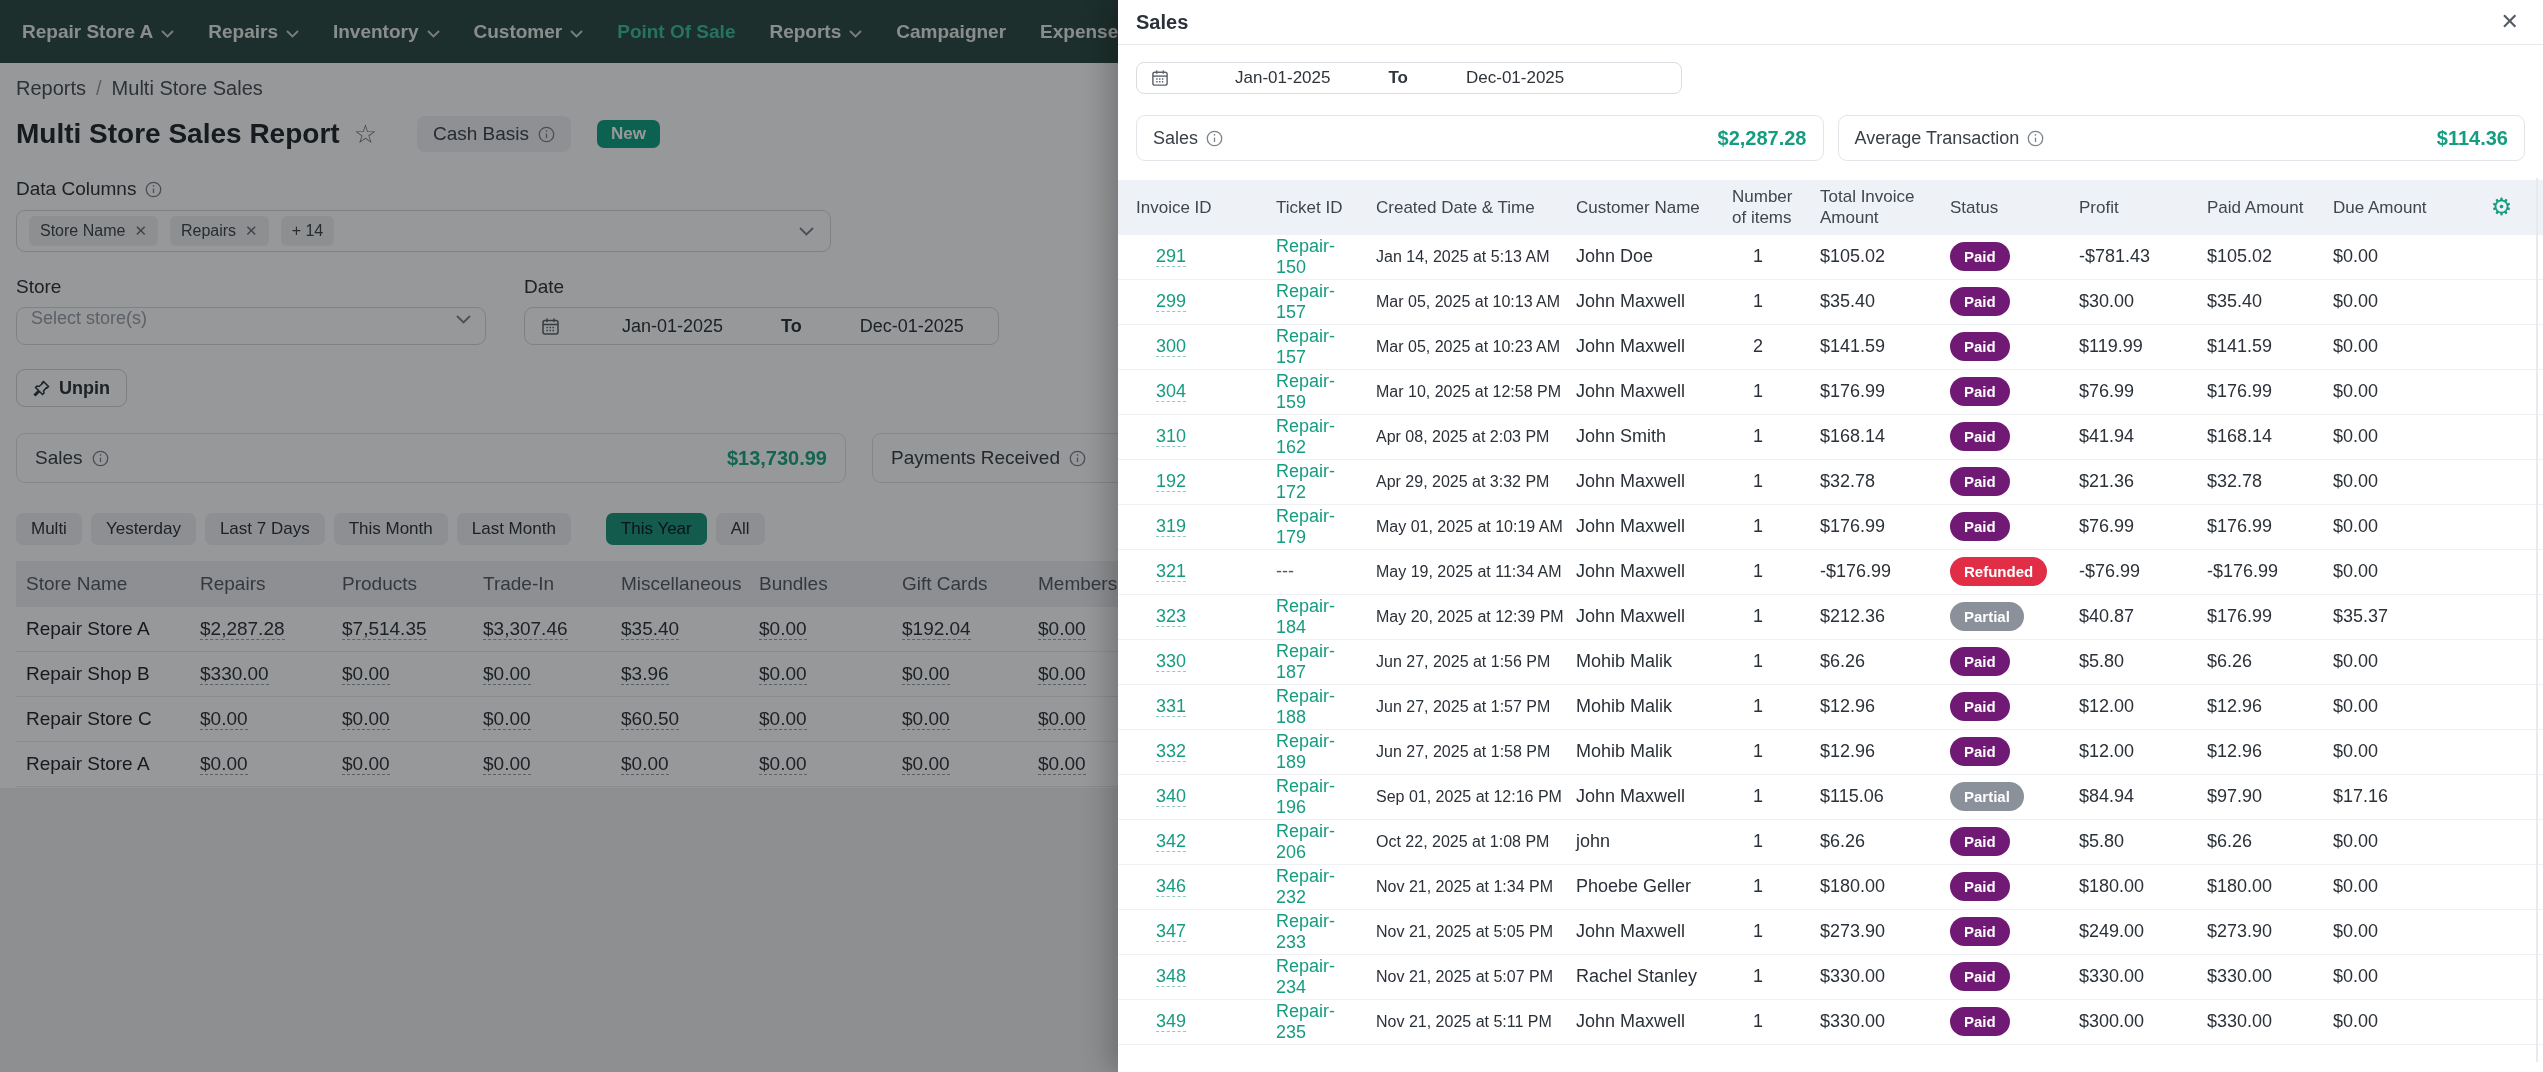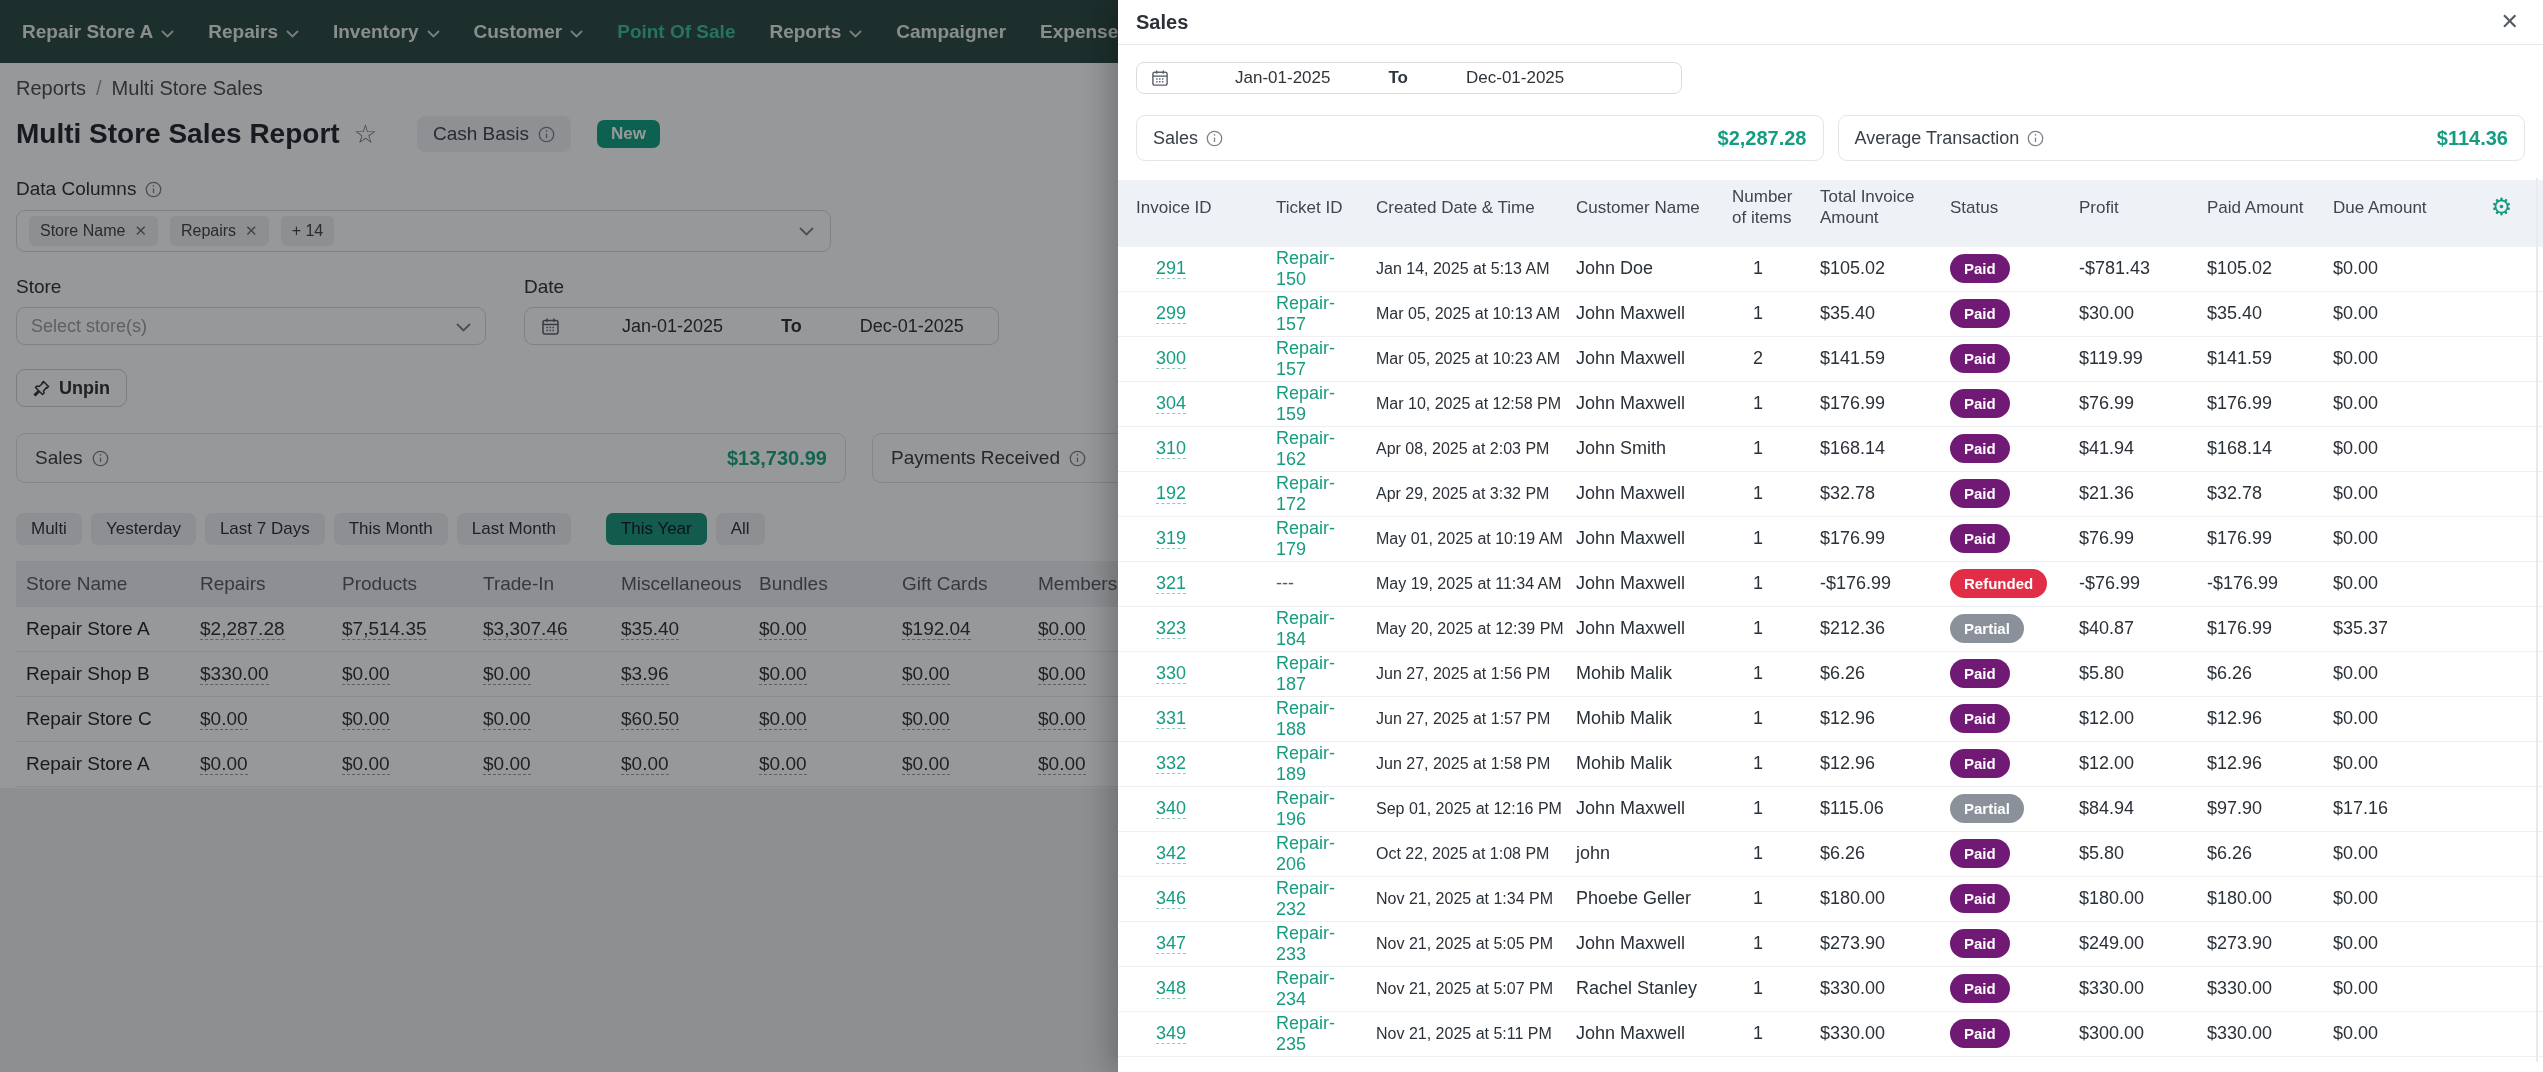--- a/index.html
+++ b/index.html
@@ -30,21 +30,21 @@
 
   .label-row { margin-top:26px; display:flex; align-items:center; gap:9px; font-size:19px; color:#2e343a; }
   .columns-select { margin-top:10px; width:815px; min-height:40px; border:1px solid #d5d8dd; border-radius:9px; display:flex; align-items:center; gap:12px; padding:5px 12px; cursor:pointer; position:relative; }
   .tag { background:#eef0f2; border-radius:6px; height:30px; display:flex; align-items:center; gap:9px; padding:0 11px; font-size:16px; color:#3f454c; }
   .tag .tag-x { color:#6a7077; cursor:pointer; font-size:15px; }
   .tag.more { background:#eef0f2; }
   .columns-select .chev { position:absolute; right:16px; color:#7b828a; }
 
   .store-date-row { margin-top:24px; display:flex; gap:38px; }
   .field label { font-size:19px; color:#2e343a; display:block; }
-  .select-box { margin-top:9px; width:470px; height:38px; border:1px solid #d5d8dd; border-radius:9px; display:flex; align-items:center; justify-content:space-between; padding:0 14px; font-size:18px; color:#9aa1a9; cursor:pointer; }
+  .select-box { margin-top:9px; width:470px; height:38px; border:1px solid #d5d8dd; border-radius:9px; display:flex; justify-content:space-between; padding:0 14px; font-size:18px; color:#9aa1a9; cursor:pointer; }
   .select-box .chev { color:#7b828a; }
   .date-box { margin-top:9px; width:475px; height:38px; border:1px solid #d5d8dd; border-radius:9px; display:flex; align-items:center; padding:0 16px; font-size:18px; color:#2e343a; cursor:pointer; }
   .date-box .cal { color:#5b6168; display:flex; }
   .date-box .dt-from { margin-left:62px; }
   .date-box .dt-to-label { margin-left:58px; font-weight:600; }
   .date-box .dt-to { margin-left:58px; }
 
   .unpin-btn { margin-top:24px; height:38px; border:1px solid #cfd3d8; background:transparent; border-radius:9px; display:inline-flex; align-items:center; gap:9px; padding:0 16px; font-size:18px; font-weight:600; color:#2e343a; cursor:pointer; }
 
   .cards-row { margin-top:26px; display:flex; gap:26px; }
@@ -84,21 +84,21 @@
   .p-date-box .dt-to { margin-left:58px; }
 
   .p-stats { margin-top:21px; display:flex; gap:14px; }
   .pstat { flex:1; border:1px solid #e2e5e9; border-radius:9px; height:46px; display:flex; align-items:center; padding:0 16px; font-size:18px; color:#3a4047; }
   .pstat .pstat-label-wrap { display:flex; align-items:center; gap:8px; }
   .pstat .pstat-value { margin-left:auto; color:#169c80; font-weight:600; font-size:20px; }
 
   .ptable { margin:19px -18px 0 -18px; }
   .pt-grid { display:grid; grid-template-columns:140px 100px 200px 156px 88px 130px 129px 128px 126px 127px 1fr; align-items:center; }
   .pt-grid > div { padding-left:18px; }
-  .pt-head { background:#eef1f5; min-height:54px; font-size:17px; color:#3f464e; padding-top:6px; padding-bottom:18px; }
+  .pt-head { background:#eef1f5; min-height:54px; font-size:17px; color:#3f464e; padding-top:6px; padding-bottom:6px; }
   .pt-head > div { line-height:1.25; }
   .pt-head .pt-gear { display:flex; justify-content:center; color:#169c80; font-size:24px; cursor:pointer; }
   .pt-row { height:45px; border-bottom:1px solid #eef0f3; font-size:18px; color:#2b3138; }
   .pt-row .c-invoice { padding-left:38px; }
   .pt-row .c-invoice span { color:#169c80; border-bottom:1px dashed #8fc9bc; cursor:pointer; }
   .pt-row .c-ticket span { color:#169c80; cursor:pointer; }
   .pt-row .c-ticket.muted span { color:#555b62; border-bottom:none; cursor:default; }
   .pt-row .c-created { font-size:16px; white-space:nowrap; }
   .pt-row .c-items { text-align:center; padding-left:0; }
   .badge { display:inline-block; color:#fff; font-size:15px; font-weight:700; border-radius:16px; padding:7px 14px; line-height:1; }

